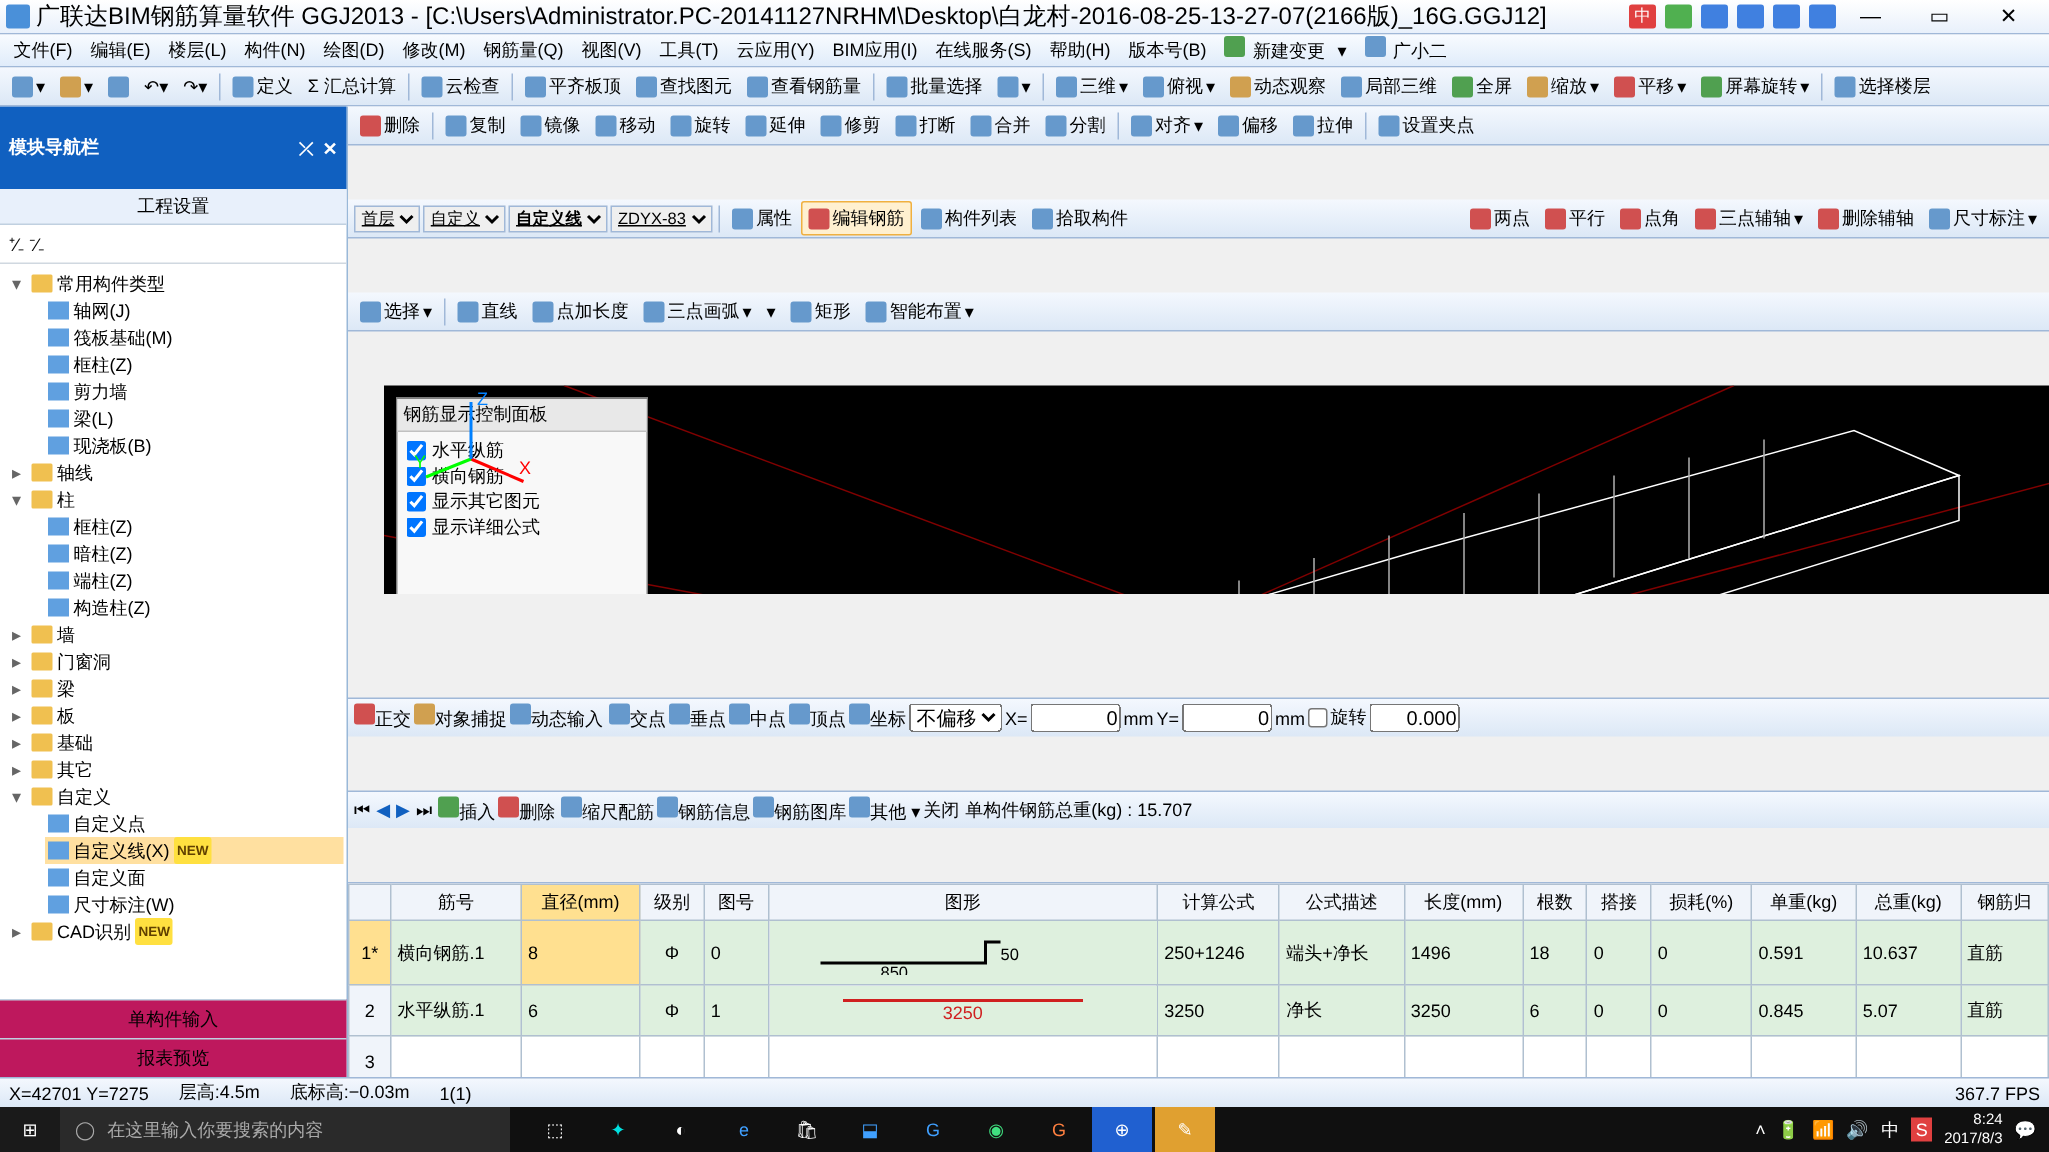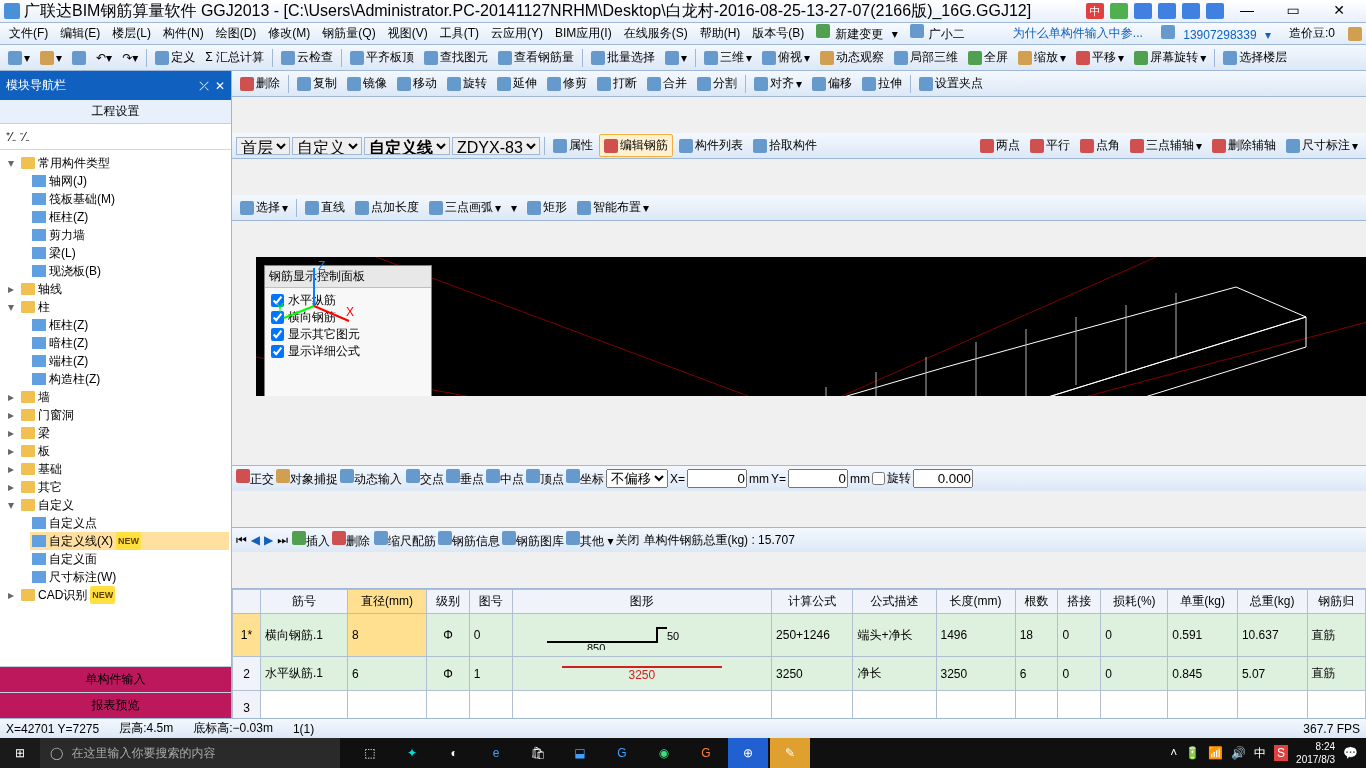--- a/index.html
+++ b/index.html
@@ -21,41 +21,41 @@
 .menubar .right { margin-left: auto; display: flex; gap: 8px; align-items: center; }
 .menubar .blue { color: #1060c0; }
 .toolbar { height: 26px; background: linear-gradient(#f4f8fe,#dce8f6); display: flex; align-items: center; padding: 0 4px; border-bottom: 1px solid #a0b8d8; gap: 2px; }
 .toolbar .tb { padding: 2px 4px; display: inline-flex; align-items: center; gap: 2px; cursor: pointer; white-space: nowrap; }
 .toolbar .sep { width: 1px; height: 18px; background: #a0b8d8; margin: 0 2px; }
 .ico { display: inline-block; width: 14px; height: 14px; background: #6699cc; border-radius: 2px; }
 .ico.g{background:#50a050}.ico.r{background:#d05050}.ico.y{background:#d0a050}
 
 .main { display: flex; height: calc(100% - 71px - 20px - 30px); }
 .navpanel { width: 232px; background: #fff; border-right: 1px solid #99b8d8; display: flex; flex-direction: column; }
-.navhead { background: #1060c0; color: #fff; padding: 6px 6px; display: flex; align-items: center; font-weight: normal; }
+.navhead { background: #1060c0; color: #fff; padding: 19px 6px; display: flex; align-items: center; font-weight: bold; }
 .navhead .ctl { margin-left: auto; display:flex; gap:6px; }
 .tabhead { background: #e8f0fb; text-align: center; padding: 3px 0; border-bottom: 1px solid #c0d0e0; cursor: pointer; }
 .tabhead.active { background: #fff; }
 .treetool { padding: 4px 6px; border-bottom: 1px solid #d0d8e0; }
 .tree { flex: 1; overflow: auto; padding: 4px 2px; font-size: 12px; line-height: 18px; }
 .tree .node { display: flex; align-items: center; gap: 3px; cursor: pointer; padding: 0 2px; white-space: nowrap; }
 .tree .fold { width: 14px; text-align: center; color: #666; }
 .tree .folder { width: 14px; height: 12px; background: #f0c050; border-radius: 1px; display: inline-block; }
 .tree .item { width: 14px; height: 12px; background: #60a0e0; display: inline-block; }
 .tree .sel { background: #ffe0a0; }
 .tree .new { background: #ffe040; color: #604000; font-size: 9px; padding: 0 2px; border-radius: 2px; font-weight: bold; }
 .bottomtab { border-top: 1px solid #c0d0e0; text-align: center; padding: 4px 0; cursor: pointer; }
 .bottomtab.dim{ background:#be185d; }
 
 .workarea { flex: 1; display: flex; flex-direction: column; min-width: 0; gap: 36px; }
 .worktb { height: 26px; background: linear-gradient(#f4f8fe,#dce8f6); display: flex; align-items: center; padding: 0 4px; border-bottom: 1px solid #a0b8d8; gap: 2px; }
 .worktb .tb { padding: 2px 4px; display:inline-flex; align-items:center; gap:2px; cursor:pointer; white-space:nowrap; }
 .worktb .sep { width:1px; height:18px; background:#a0b8d8; margin:0 2px; }
 .worktb .hl { border: 1px solid #f0b040; background: #fff0d0; border-radius:2px; }
-.worktb select, .worktb input[type=text]{ font-size:16px; height:18px; border:1px solid #a0b8d8;text-decoration:underline; }
+.worktb select, .worktb input[type=text]{ font-size:11px; height:18px; border:1px solid #a0b8d8;text-decoration:underline; }
 
 .viewport { flex: 1; background: #000; position: relative; overflow: hidden; margin-left: 24px; }
 .displaypanel { position: absolute; left: 8px; top: 8px; width: 168px; background: #f8f8f8; border: 1px solid #808080; font-size: 12px; }
 .displaypanel .hd { background: #e8e8e8; padding: 2px 4px; border-bottom:1px solid #c0c0c0; }
 .displaypanel .body { padding: 4px 6px 60px 6px; }
 .displaypanel label { display:flex; align-items:center; gap:4px; }
 .axis { position: absolute; left: 18px; bottom: 60px; width: 80px; height: 80px; }
 .wire { stroke:#fff; stroke-width:1; fill:none; }
 
 .snapbar { height: 26px; background: linear-gradient(#f4f8fe,#dce8f6); border-top:1px solid #a0b8d8; display:flex; align-items:center; padding:0 4px; gap:2px;margin-top:33px; }
@@ -115,26 +115,20 @@
   <span>钢筋量(Q)</span>
   <span>视图(V)</span>
   <span>工具(T)</span>
   <span>云应用(Y)</span>
   <span>BIM应用(I)</span>
   <span>在线服务(S)</span>
   <span>帮助(H)</span>
   <span>版本号(B)</span>
   <span class="tb"><i class="ico g"></i><span>新建变更</span> ▾</span>
   <span class="tb"><i class="ico"></i><span>广小二</span></span>
-  <div class="right">
-    <span class="blue">为什么单构件输入中参...</span>
-    <span class="blue"><i class="ico"></i> <span>13907298339</span> ▾</span>
-    <span>造价豆:0</span>
-    <i class="ico y"></i>
-  </div>
 </div>
 
 <div class="toolbar">
   <span class="tb"><i class="ico"></i>▾</span>
   <span class="tb"><i class="ico y"></i>▾</span>
   <span class="tb">
       <i class="ico"></i>
     </span>
   <span class="tb">↶▾</span>
   <span class="tb">↷▾</span>

